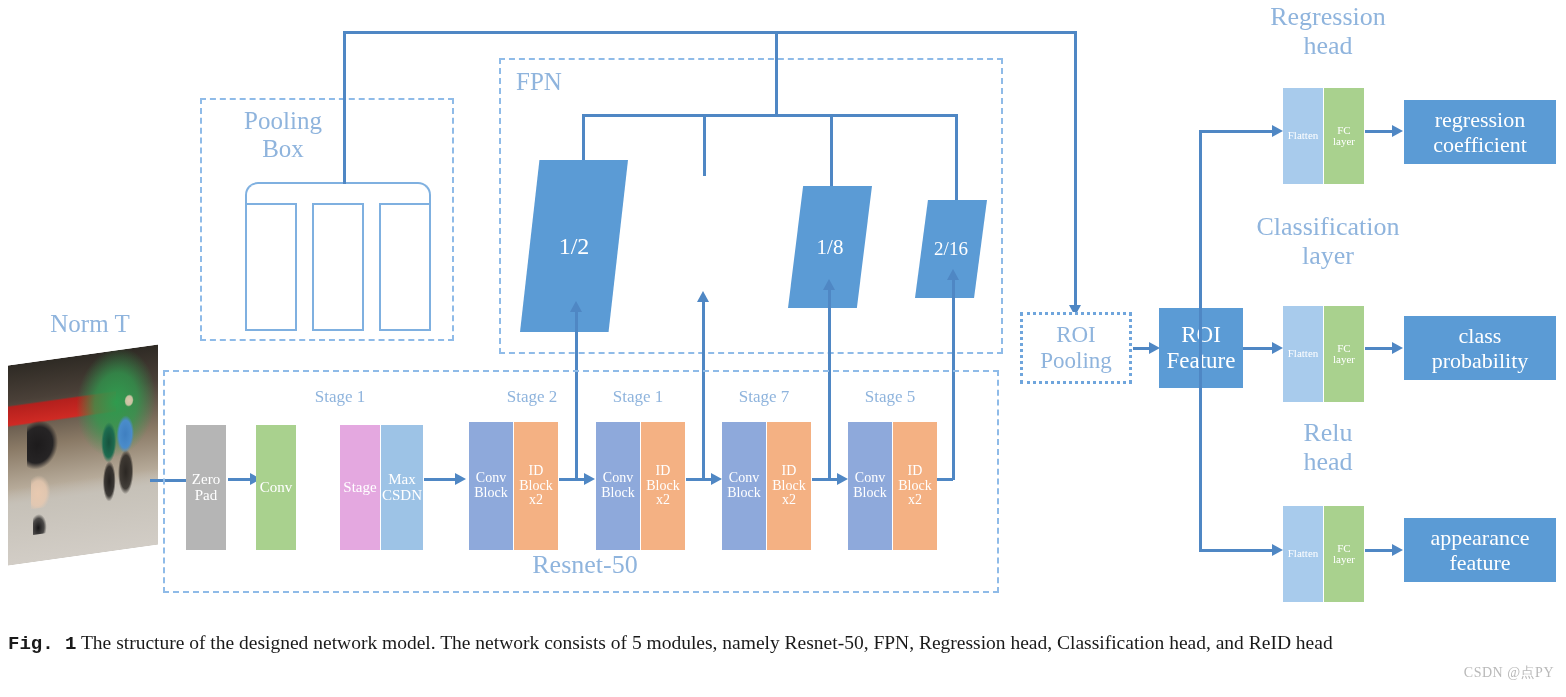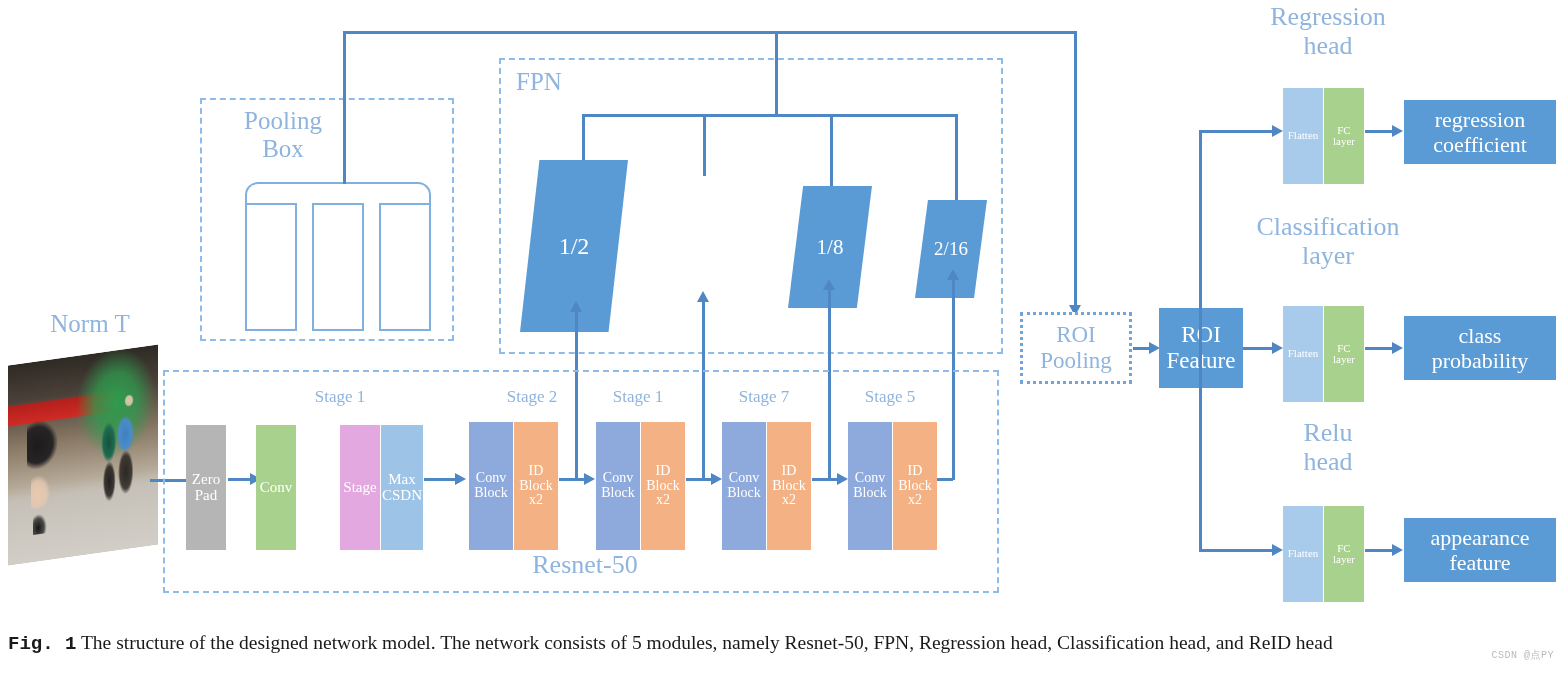--- a/index.html
+++ b/index.html
@@ -48,22 +48,22 @@
   
   #framephoto{position:absolute;overflow:hidden;
     transform:skewY(-8deg);}
   .photolayer{position:absolute;inset:0;}
 
   
   #caption{position:absolute;left:8px;top:630px;width:1545px;
            font-family:"Liberation Serif",serif;font-size:19.5px;color:#1a1a1a;
            line-height:1.38;}
   #caption b{font-family:Liberation Mono, monospace;font-size:19px;margin-top:16px;}
-  #watermark{position:absolute;right:12px;top:648px;color:#b9b9b9;font-size:10px;
-             font-family:Liberation Mono, monospace;letter-spacing:.5px;}
+  #watermark{position:absolute;right:12px;top:664px;color:#b9b9b9;font-size:14px;
+             font-family:Liberation Serif, serif;letter-spacing:.5px;}
 
   .headlabel{position:absolute;color:#8fb4dd;font-family:"Liberation Serif",serif;
              font-size:26px;text-align:center;line-height:1.12;white-space:pre-line;}
   .stagelabel{position:absolute;color:#8fb4dd;font-family:"Liberation Serif",serif;
               font-size:17px;text-align:center;}
 </style>
 </head>
 <body>
 
 <div id="page">

